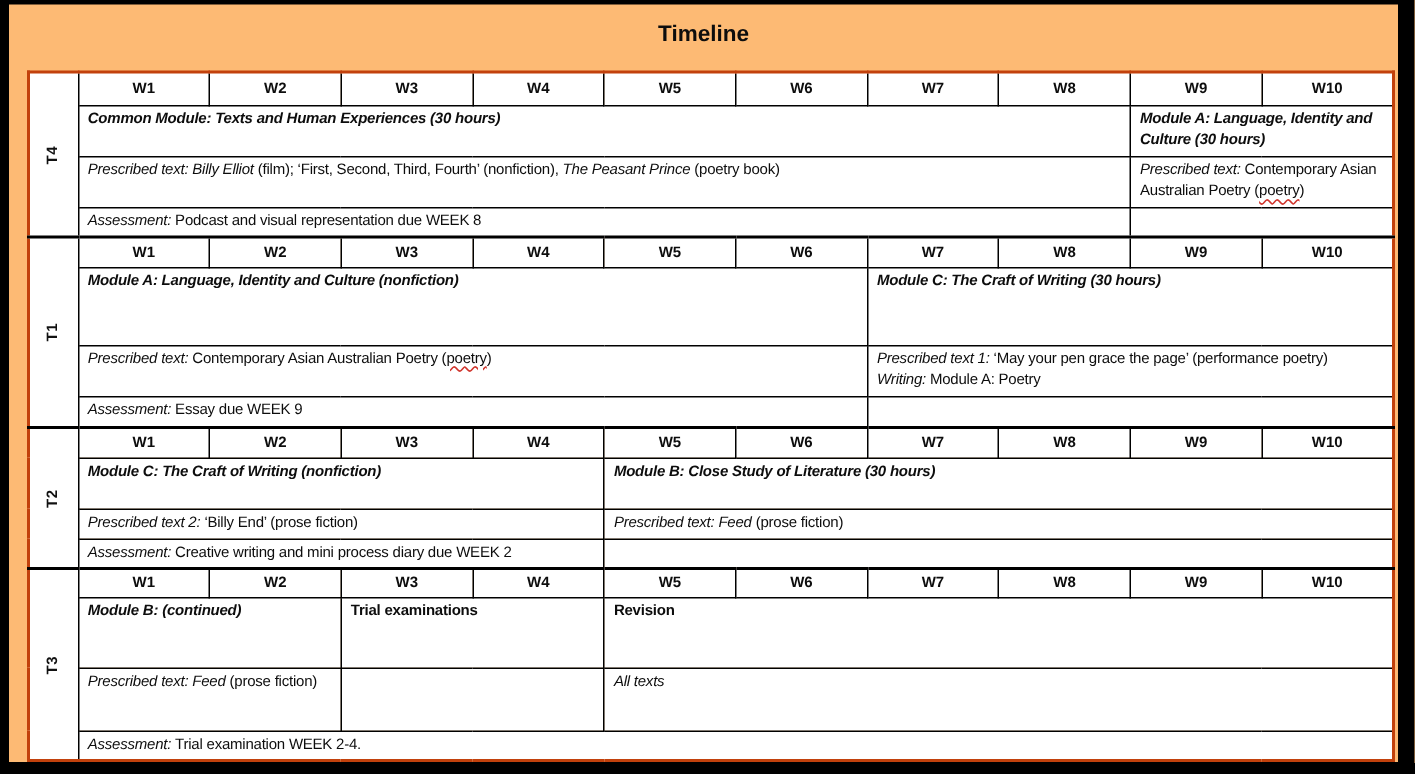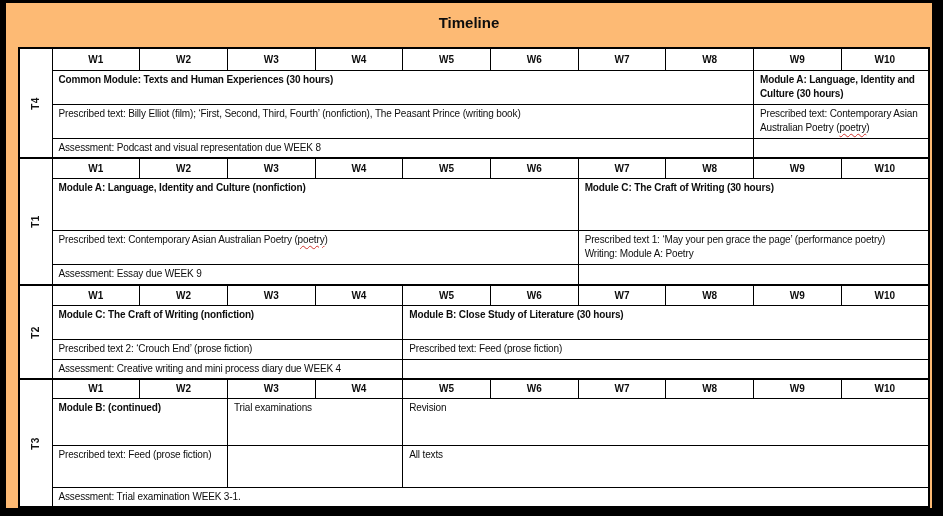--- a/index.html
+++ b/index.html
@@ -24,21 +24,21 @@
     text-align: center;
     font-weight: bold;
     font-size: 15px;
     color: #0d0d0d;
   }
   table.timeline {
     border-collapse: collapse;
     table-layout: fixed;
     width: 910px;
     margin-left: 12px;
-    border: 2px solid #000000;
+    border: 2px solid #c2410c;
   }
   th, td { border: 1px solid #000; background: #fff; }
   tr.grp > th, tr.grp > td { border-top: 2px solid #000; }
   th.lbl {
     width: 33px;
     text-align: center;
     vertical-align: middle;
     padding: 0;
   }
   .rot {
@@ -59,23 +59,23 @@
   td.cell {
     vertical-align: top;
     text-align: left;
     padding: 2px 5px 2px 6px;
     font-size: 10px;
     line-height: 1.45;
     letter-spacing: -0.15px;
     white-space: pre-wrap;
     color: #0d0d0d;
   }
-  .i  { }
-  .b  { font-weight: normal; }
-  .bi { font-weight: bold; }
+  .i  { font-style: italic; }
+  .b  { font-weight: bold; }
+  .bi { font-weight: bold; font-style: italic; }
   .squiggle {
     text-decoration: underline;
     text-decoration-style: wavy;
     text-decoration-color: var(--squiggle, #d0342c);
     text-decoration-thickness: 1px;
     text-underline-offset: 2px;
   }
 </style>
 </head>
 <body>
@@ -103,21 +103,21 @@
           <th class="wk-h">W7</th>
           <th class="wk-h">W8</th>
           <th class="wk-h">W9</th>
           <th class="wk-h">W10</th>
         </tr>
     <tr style="height:34px">
       <td class="cell" colspan="8"><span class="bi">Common Module: Texts and Human Experiences (30 hours)</span></td>
       <td class="cell" colspan="2"><span class="bi">Module A: Language, Identity and Culture (30 hours)</span></td>
     </tr>
     <tr style="height:34px">
-      <td class="cell" colspan="8"><span class="i">Prescribed text: Billy Elliot </span><span>(film); ‘First, Second, Third, Fourth’ (nonfiction), </span><span class="i">The Peasant Prince </span><span>(writing book)</span></td>
+      <td class="cell" colspan="8"><span class="i">Prescribed text: Billy Elliot </span><span>(film); ‘First, Second, Third, Fourth’ (nonfiction), </span><span class="i">The Peasant Prince </span><span>(poetry book)</span></td>
       <td class="cell" colspan="2"><span class="i">Prescribed text: </span><span>Contemporary Asian Australian Poetry (</span><span class="squiggle">poetry</span><span>)</span></td>
     </tr>
     <tr style="height:20px">
       <td class="cell" colspan="8"><span class="i">Assessment: </span><span>Podcast and visual representation due WEEK 8</span></td>
       <td class="cell" colspan="2"></td>
     </tr>
 
     <tr class="grp" style="height:20px">
       <th class="lbl" rowspan="4">
         <div class="rot">T1</div>
@@ -160,25 +160,25 @@
           <th class="wk-h">W7</th>
           <th class="wk-h">W8</th>
           <th class="wk-h">W9</th>
           <th class="wk-h">W10</th>
         </tr>
     <tr style="height:34px">
       <td class="cell" colspan="4"><span class="bi">Module C: The Craft of Writing (nonfiction)</span></td>
       <td class="cell" colspan="6"><span class="bi">Module B: Close Study of Literature (30 hours)</span></td>
     </tr>
     <tr style="height:20px">
-      <td class="cell" colspan="4"><span class="i">Prescribed text 2: </span><span>‘Crouch End’ (prose fiction)</span></td>
+      <td class="cell" colspan="4"><span class="i">Prescribed text 2: </span><span>‘Billy End’ (prose fiction)</span></td>
       <td class="cell" colspan="6"><span class="i">Prescribed text: Feed </span><span>(prose fiction)</span></td>
     </tr>
     <tr style="height:20px">
-      <td class="cell" colspan="4"><span class="i">Assessment: </span><span>Creative writing and mini process diary due WEEK 4</span></td>
+      <td class="cell" colspan="4"><span class="i">Assessment: </span><span>Creative writing and mini process diary due WEEK 2</span></td>
       <td class="cell" colspan="6"></td>
     </tr>
 
     <tr class="grp" style="height:19px">
       <th class="lbl" rowspan="4">
         <div class="rot">T3</div>
       </th>
     <th class="wk-h">W1</th>
           <th class="wk-h">W2</th>
           <th class="wk-h">W3</th>
@@ -194,17 +194,17 @@
       <td class="cell" colspan="2"><span class="bi">Module B: (continued)</span></td>
       <td class="cell" colspan="2"><span class="b">Trial examinations</span></td>
       <td class="cell" colspan="6"><span class="b">Revision</span></td>
     </tr>
     <tr style="height:42px">
       <td class="cell" colspan="2"><span class="i">Prescribed text: Feed </span><span>(prose fiction)</span></td>
       <td class="cell" colspan="2"></td>
       <td class="cell" colspan="6"><span class="i">All texts</span></td>
     </tr>
     <tr style="height:18px">
-      <td class="cell" colspan="10"><span class="i">Assessment: </span><span>Trial examination WEEK 3-1.</span></td>
+      <td class="cell" colspan="10"><span class="i">Assessment: </span><span>Trial examination WEEK 2-4.</span></td>
     </tr>
   </tbody>
     </table>
 </div>
 
 </body></html>

